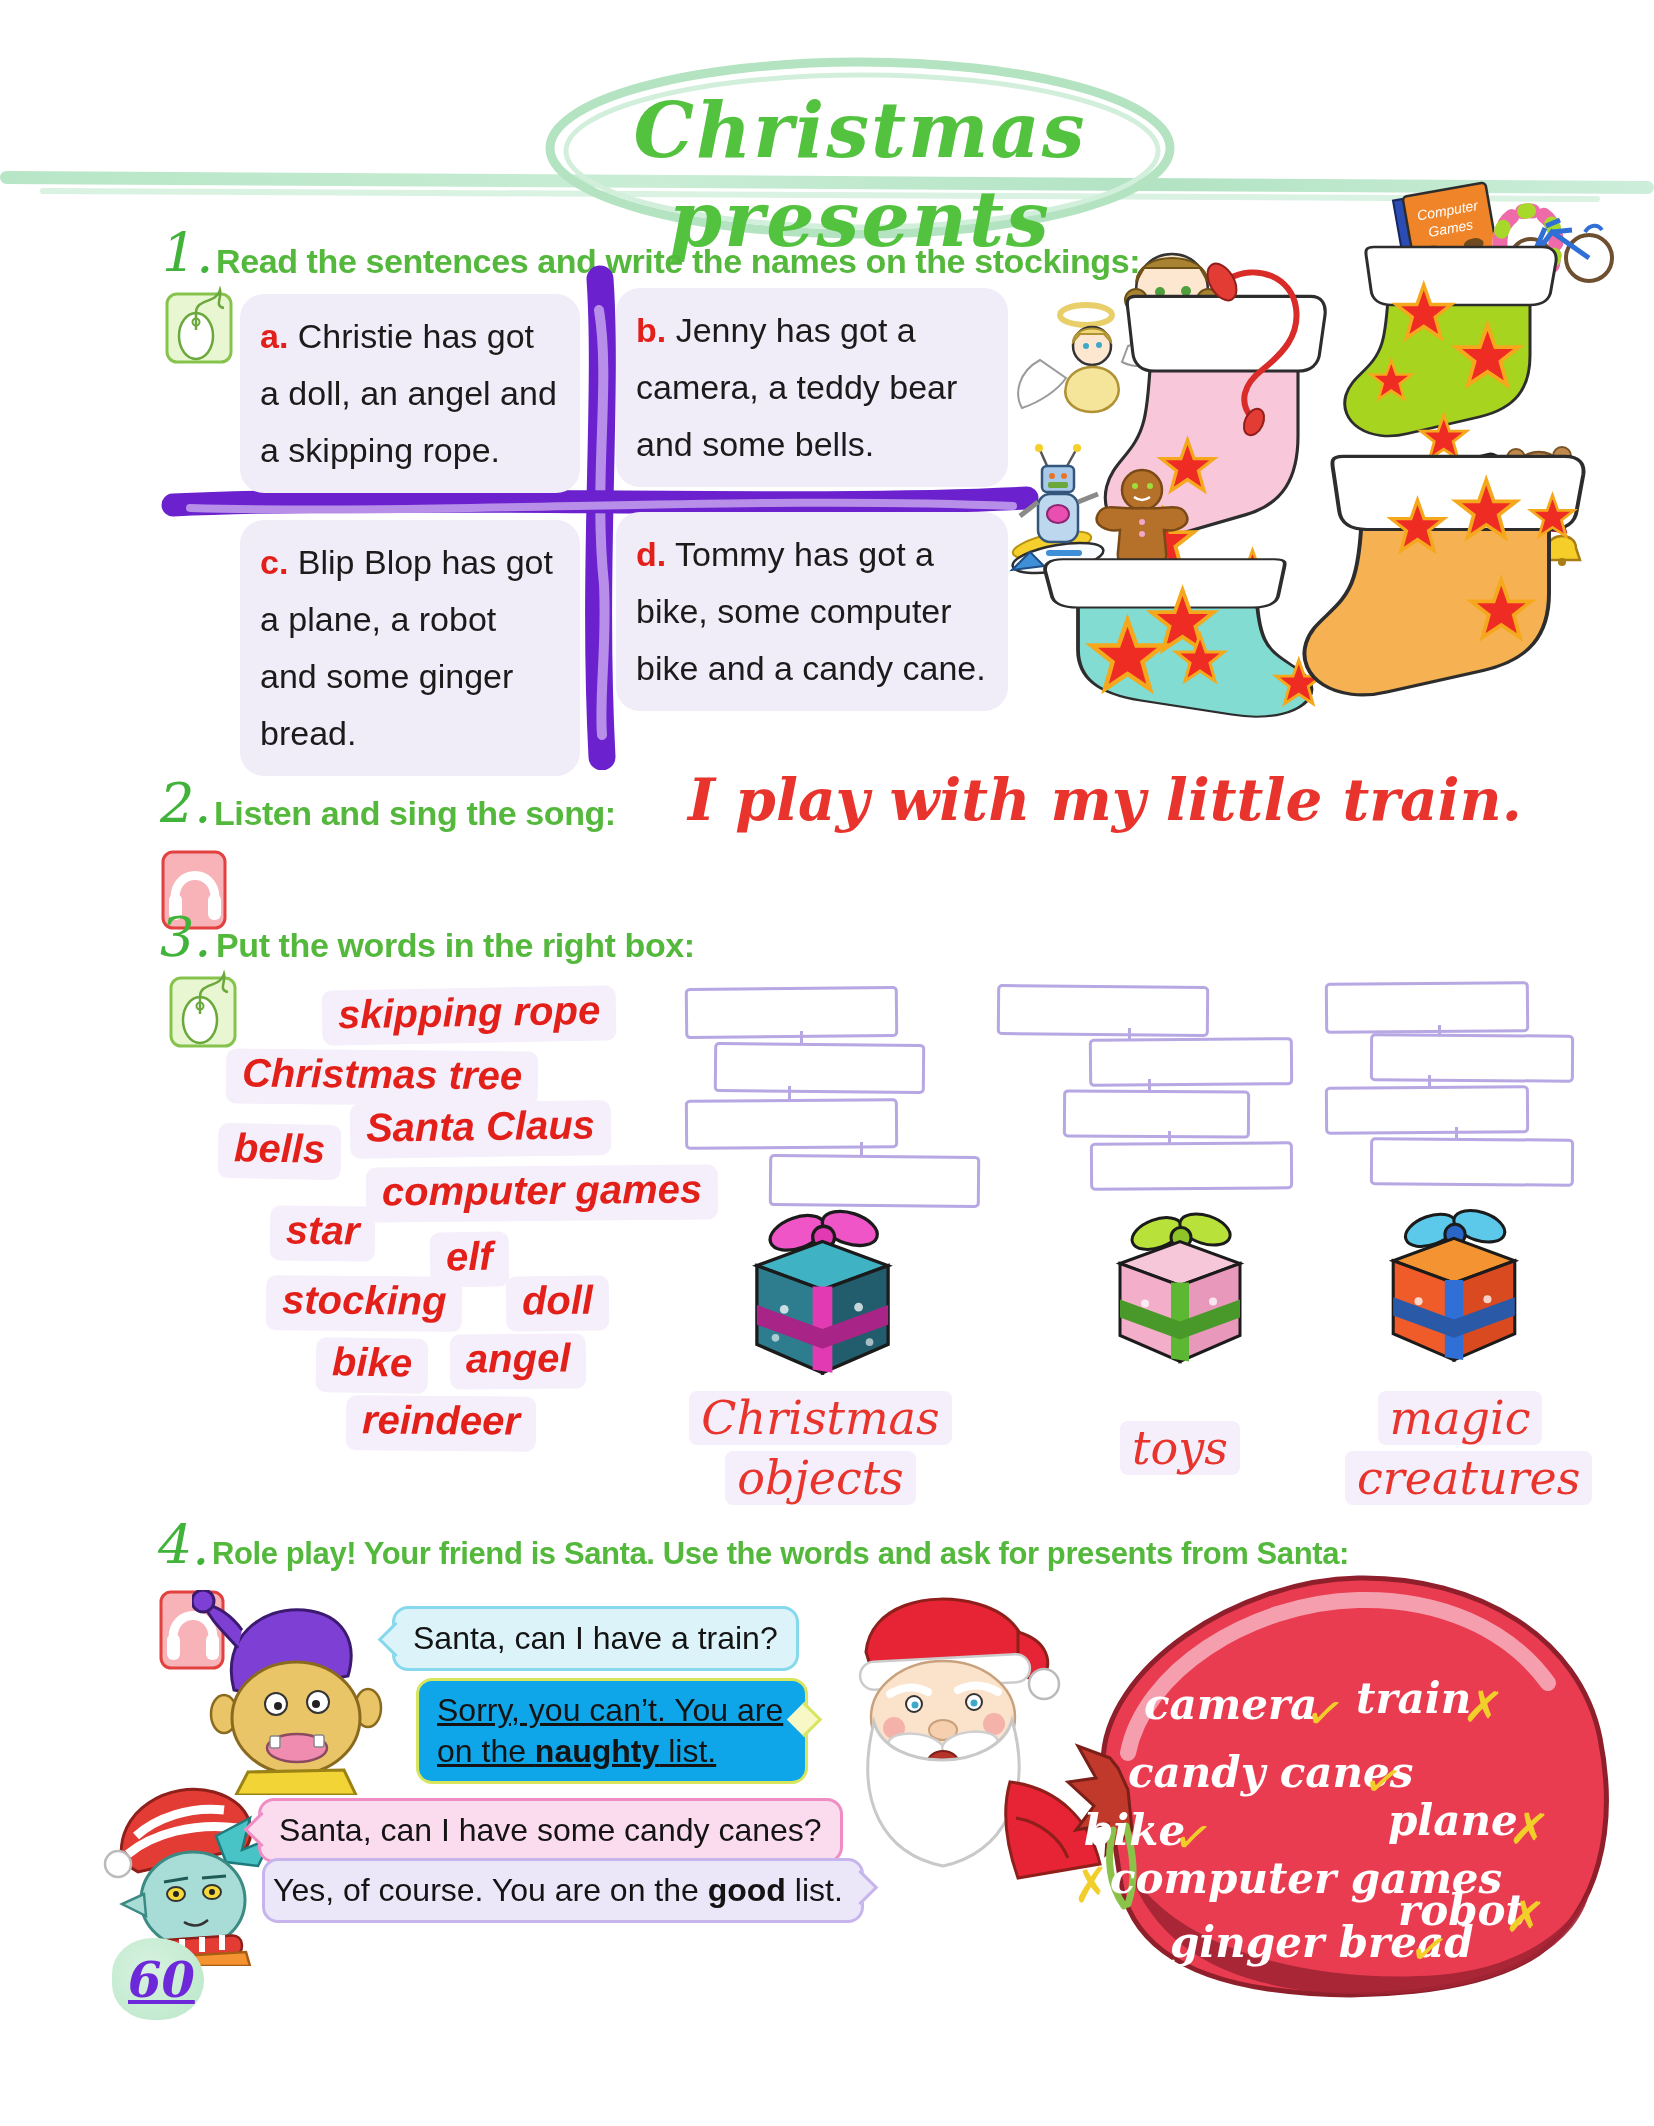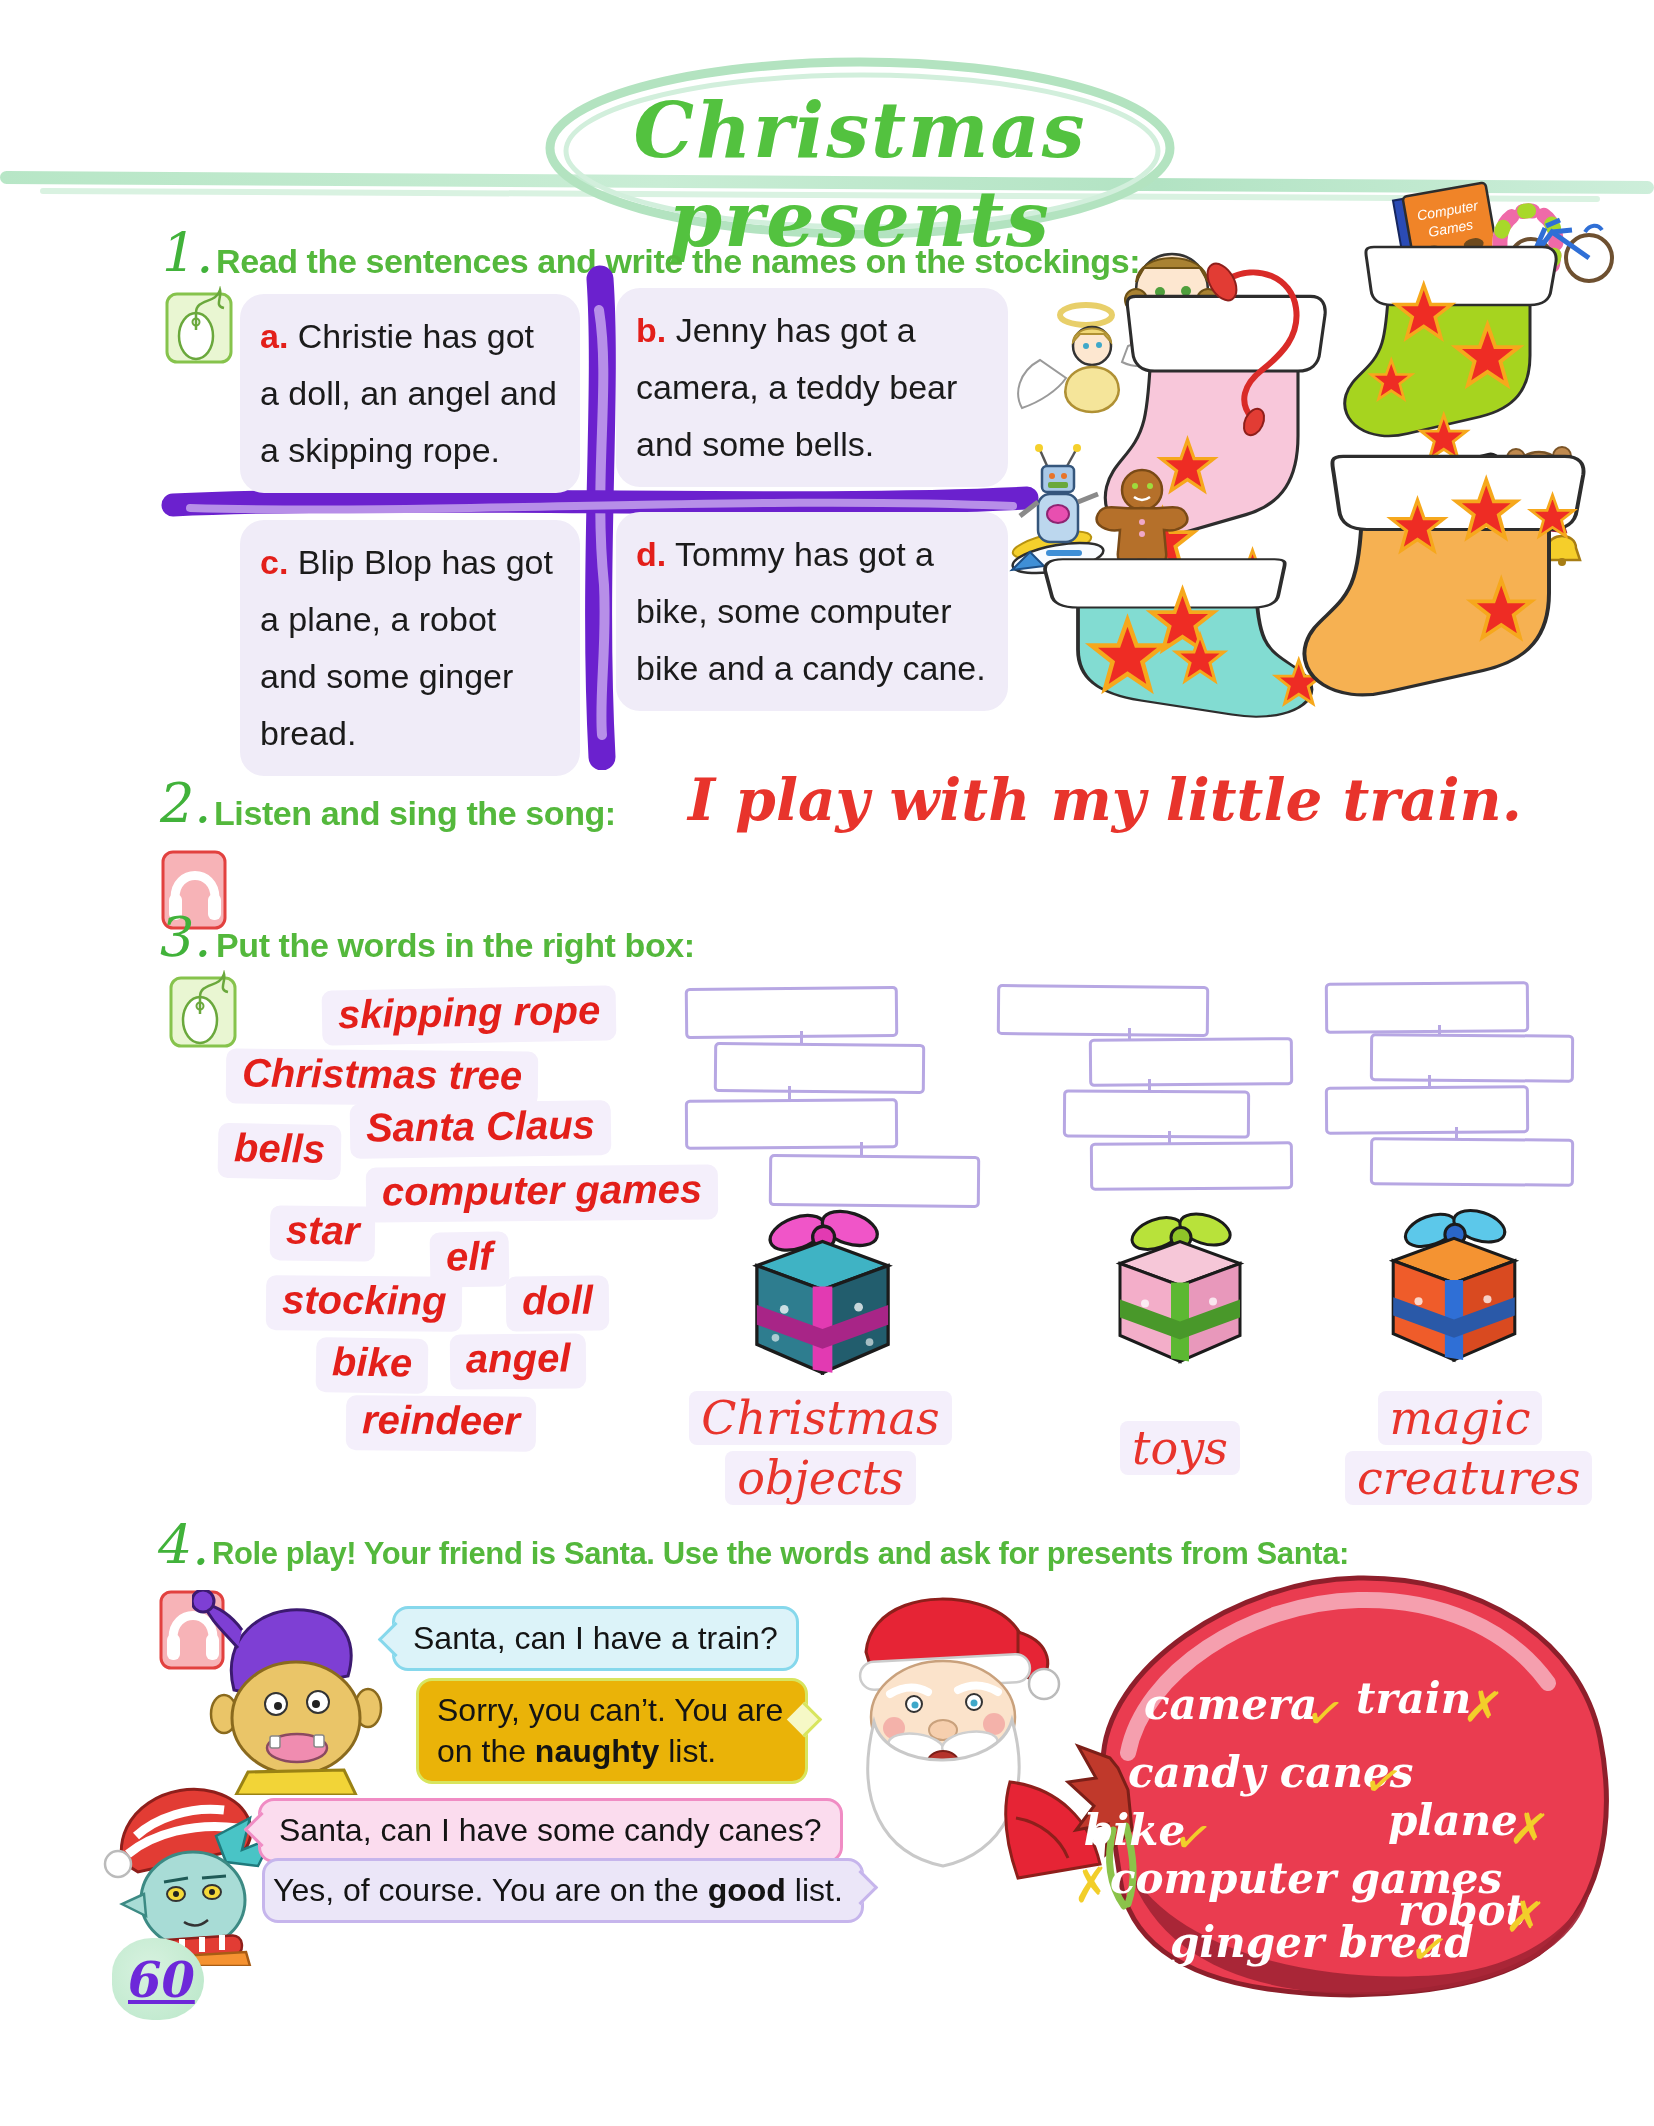--- a/index.html
+++ b/index.html
@@ -33,21 +33,21 @@
   .cat-label{position:absolute;text-align:center;font:italic 400 46px "DejaVu Serif",serif;
     color:#e8342c;line-height:60px;}
   .cat-label span{background:#f4effb;padding:0 12px;border-radius:8px;-webkit-box-decoration-break:clone;box-decoration-break:clone;}
   
   .bubble{position:absolute;border-radius:16px;font:400 32px "Liberation Sans",sans-serif;
     color:#141414;padding:9px 18px;line-height:41px;white-space:nowrap;}
   .bubble b{font-weight:700;}
   .bubble .tail{position:absolute;width:22px;height:22px;transform:rotate(45deg);}
   .bubble-blue{background:#dcf3f9;border:3px solid #86d8ec;}
   .bubble-blue .tail{left:-12px;top:18px;background:#dcf3f9;border-left:3px solid #86d8ec;border-bottom:3px solid #86d8ec;}
-  .bubble-yellow{background:#eab308;border:3px solid #d8e55e;white-space:normal;width:350px;}
+  .bubble-yellow{background:#0ea5e9;border:3px solid #d8e55e;white-space:normal;width:350px;text-decoration:underline;}
   .bubble-yellow .tail{right:-12px;top:26px;background:#f6f8c6;border-right:3px solid #d8e55e;border-top:3px solid #d8e55e;}
   .bubble-pink{background:#fbdcee;border:3px solid #f08cc4;}
   .bubble-pink .tail{left:-12px;top:16px;background:#fbdcee;border-left:3px solid #f08cc4;border-bottom:3px solid #f08cc4;}
   .bubble-lav{background:#ebe6f8;border:3px solid #c6b5ec;padding-left:8px;}
   .bubble-lav .tail{right:-12px;top:14px;background:#ebe6f8;border-right:3px solid #c6b5ec;border-top:3px solid #c6b5ec;}
   .sack-word{position:absolute;font:italic 700 42px "DejaVu Serif",serif;color:#ffffff;white-space:nowrap;}
   .mark{position:absolute;font:700 46px "DejaVu Sans",sans-serif;color:#f2ce2a;}
   
   .page-blob{position:absolute;left:112px;top:1938px;width:92px;height:82px;border-radius:50% 60% 55% 50%;
     background:radial-gradient(circle at 40% 40%,#d8f2e0,#b9e7c8);}

